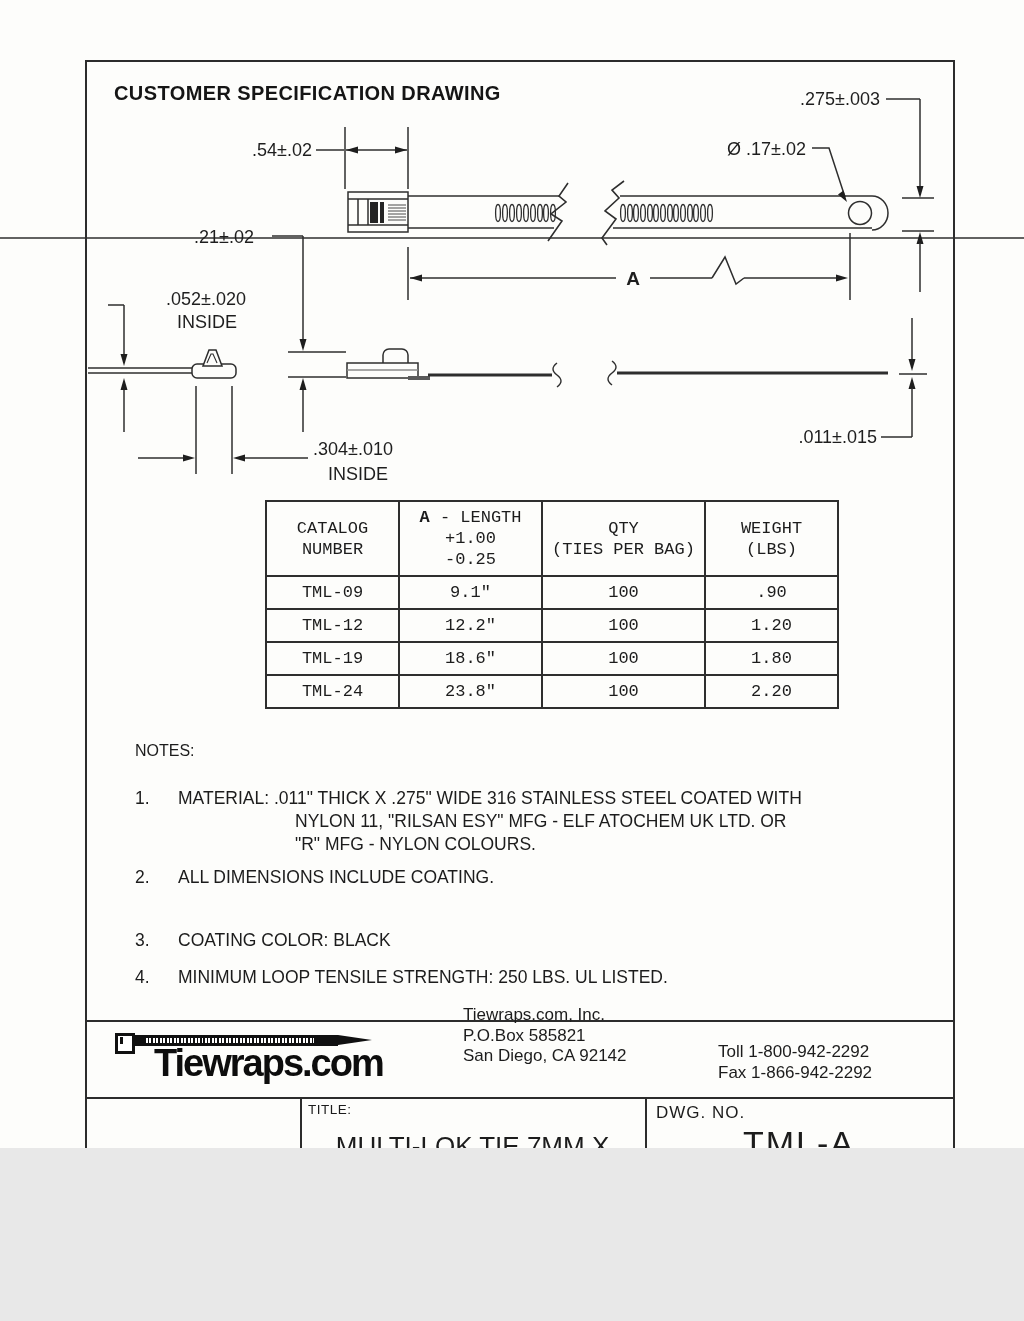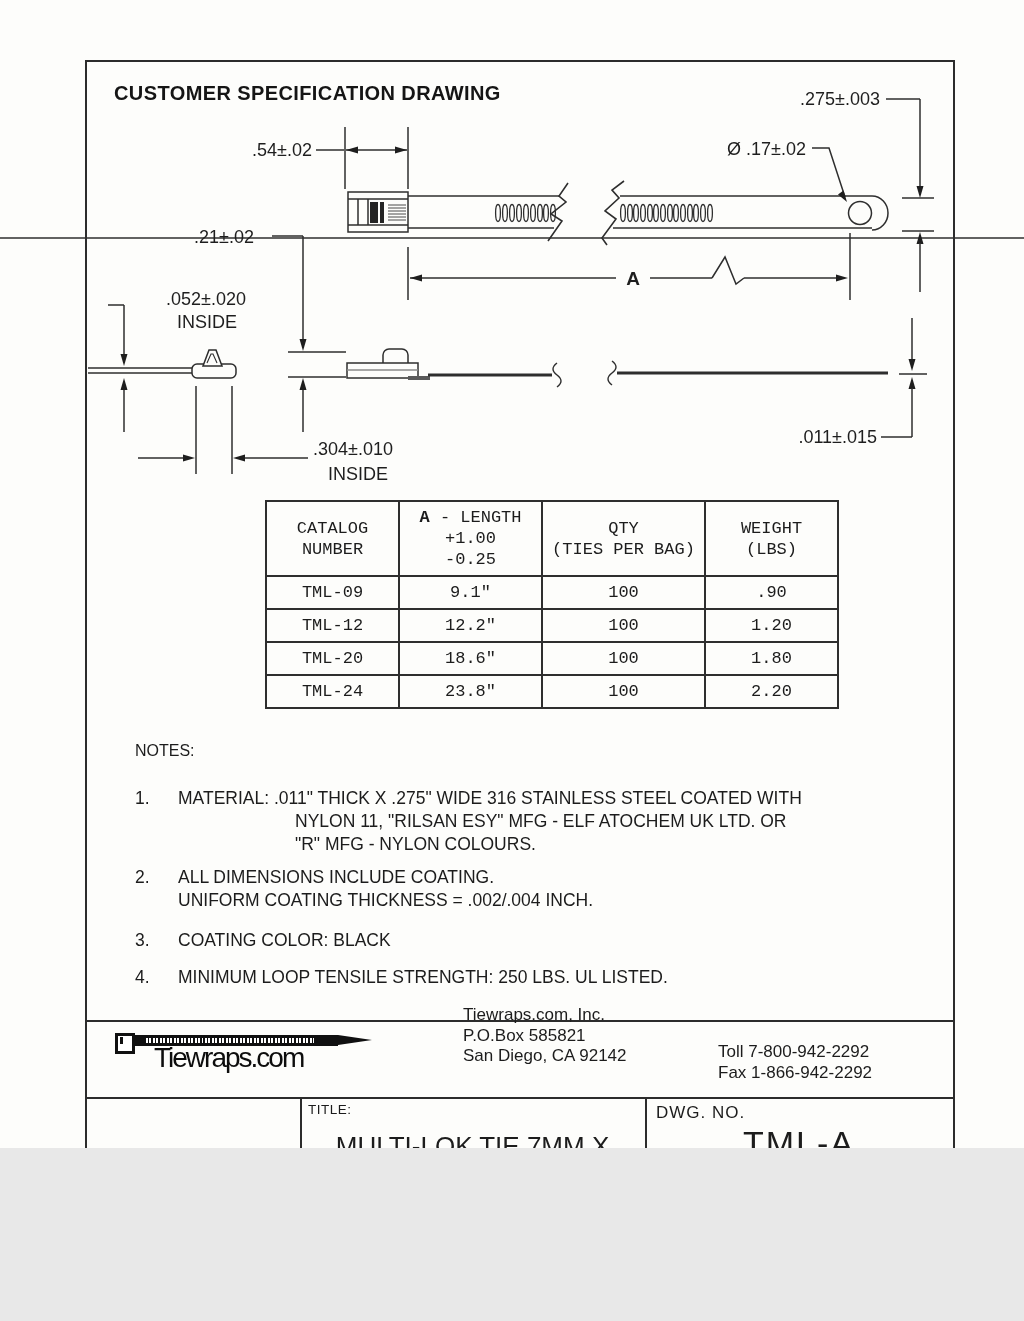--- a/index.html
+++ b/index.html
@@ -27,21 +27,21 @@
 
   
   .logo-box{left:110px;top:1030px;width:290px;height:62px;}
   .logo-buckle{position:absolute;left:5px;top:3px;width:14px;height:15px;border:3px solid #101010;background:#fff;}
   .logo-buckle i{position:absolute;left:2px;top:1px;width:3px;height:7px;background:#101010;}
   .logo-bar{position:absolute;left:22px;top:5px;width:206px;height:11px;background:#101010;}
   .logo-ribs{position:absolute;left:12px;top:3px;width:170px;height:5px;
        background:repeating-linear-gradient(90deg,#101010 0 1.5px,#ffffff 1.5px 3.5px);}
   .logo-tip{position:absolute;left:228px;top:5px;width:0;height:0;
        border-left:34px solid #101010;border-top:5.5px solid transparent;border-bottom:5.5px solid transparent;}
-  .logo-text{position:absolute;left:44px;top:12px;font-size:28px;font-weight:normal;letter-spacing:-2px;color:#0d0d0d;}
+  .logo-text{position:absolute;left:44px;top:12px;font-size:38px;font-weight:bold;letter-spacing:-2px;color:#0d0d0d;}
   .company{left:463px;top:1005px;font-size:17px;line-height:20.5px;}
   .phones{left:718px;top:1041px;font-size:17px;line-height:21px;}
 
   
   .title-label{left:308px;top:1102px;font-size:13.5px;letter-spacing:.5px;}
   .title-text{left:302px;top:1130px;width:341px;text-align:center;font-size:26px;line-height:32px;}
   .dwg-label{left:656px;top:1103px;font-size:17px;letter-spacing:1px;}
   .dwg-no{left:645px;top:1124px;width:308px;text-align:center;font-size:34px;letter-spacing:2px;}
   .rev{left:645px;top:1190px;width:308px;text-align:center;font-size:17.5px;word-spacing:7px;}
 </style>
@@ -237,21 +237,21 @@
       <td>100</td>
           <td>.90</td>
     </tr>
     <tr>
       <td>TML-12</td>
           <td>12.2"</td>
       <td>100</td>
           <td>1.20</td>
     </tr>
     <tr>
-      <td>TML-20</td>
+      <td>TML-19</td>
           <td>18.6"</td>
       <td>100</td>
           <td>1.80</td>
     </tr>
     <tr>
       <td>TML-24</td>
           <td>23.8"</td>
       <td>100</td>
           <td>2.20</td>
     </tr>
@@ -265,21 +265,20 @@
     <div>
       <div>MATERIAL:  .011" THICK X .275" WIDE 316 STAINLESS STEEL COATED WITH</div>
       <div class="ind">NYLON 11, "RILSAN ESY" MFG - ELF ATOCHEM UK LTD. OR</div>
       <div class="ind">"R" MFG - NYLON COLOURS.</div>
     </div>
   </div>
   <div class="note" style="top:866px;">
     <span class="note-num">2.</span>
     <div>
       <div>ALL DIMENSIONS INCLUDE COATING.</div>
-      <div>UNIFORM COATING THICKNESS = .002/.004 INCH.</div>
     </div>
   </div>
   <div class="note" style="top:929px;">
     <span class="note-num">3.</span>
     <div>
         <div>COATING COLOR: BLACK</div>
       </div>
   </div>
   <div class="note" style="top:966px;">
     <span class="note-num">4.</span>
@@ -304,21 +303,21 @@
     <div class="logo-tip"></div>
     <div class="logo-text">Tiewraps.com</div>
   </div>
 
   <div class="abs company">
     <div>Tiewraps.com, Inc.</div>
     <div>P.O.Box 585821</div>
     <div>San Diego, CA 92142</div>
   </div>
   <div class="abs phones">
-    <div>Toll 7-800-942-2292</div>
+    <div>Toll 1-800-942-2292</div>
     <div>Fax 1-866-942-2292</div>
   </div>
 
   <div class="abs title-label">TITLE:</div>
   <div class="abs title-text">
     <div>MULTI-LOK TIE 7MM X</div>
     <div>.25MM COATED</div>
   </div>
   <div class="abs dwg-label">DWG. NO.</div>
   <div class="abs dwg-no">TML-A</div>

